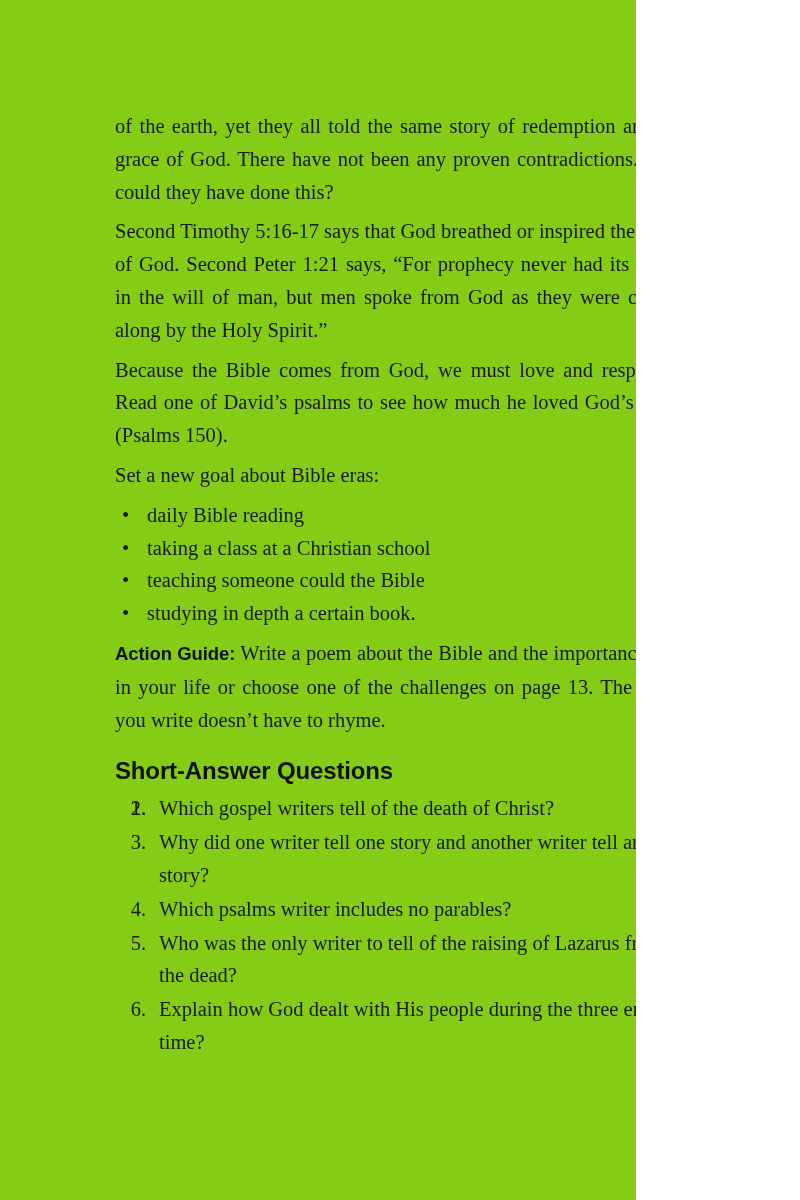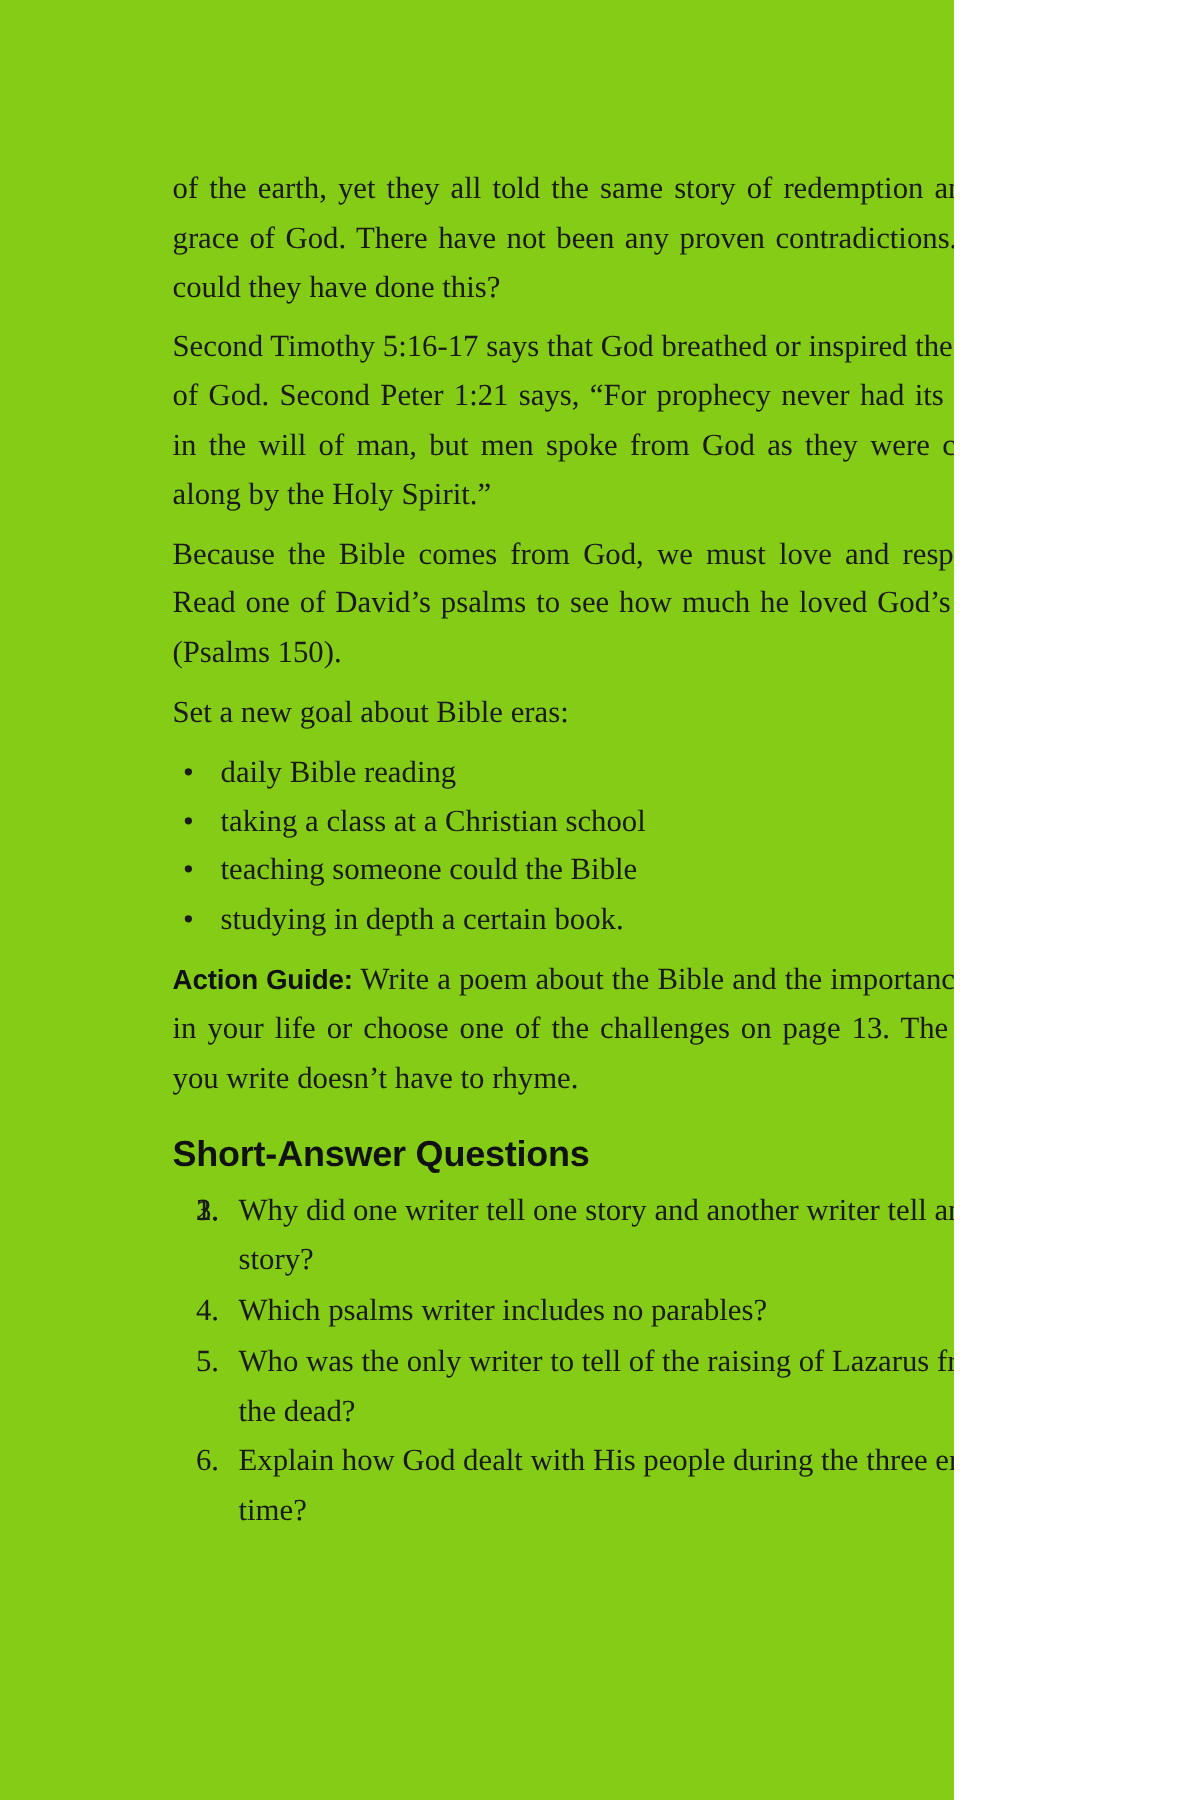--- a/index.html
+++ b/index.html
@@ -126,21 +126,21 @@
       <li><span class="dot">•</span><span>teaching someone could the Bible</span></li>
       <li><span class="dot">•</span><span>studying in depth a certain book.</span></li>
     </ul>
 
     <p class="para"><span class="label-bold">Action Guide:</span><span> Write a poem about the Bible and the importance of it in your life or choose one of the challenges on page 13. The poem you write doesn’t have to rhyme.</span></p>
 
     <h2 class="section-heading">Short-Answer Questions</h2>
 
     <ol class="q-list">
       <li><span class="num">1.</span></li>
-      <li><span class="num">2.</span></li>
+      <li><span class="num">2.</span><span>Which gospel writers tell of the death of Christ?</span></li>
       <li><span class="num">3.</span><span>Why did one writer tell one story and another writer tell another story?</span></li>
       <li><span class="num">4.</span><span>Which psalms writer includes no parables?</span></li>
       <li><span class="num">5.</span><span>Who was the only writer to tell of the raising of Lazarus from the dead?</span></li>
       <li><span class="num">6.</span><span>Explain how God dealt with His people during the three eras of time?</span></li>
 
     </ol>
 
   </div>
 
   <div class="page-number">15</div>

